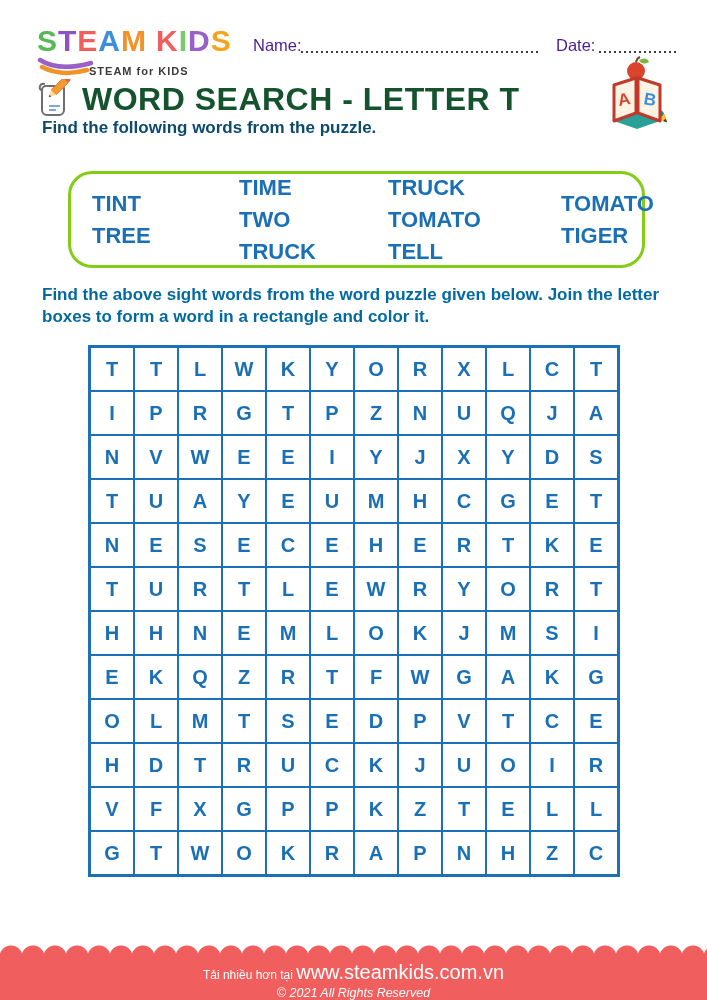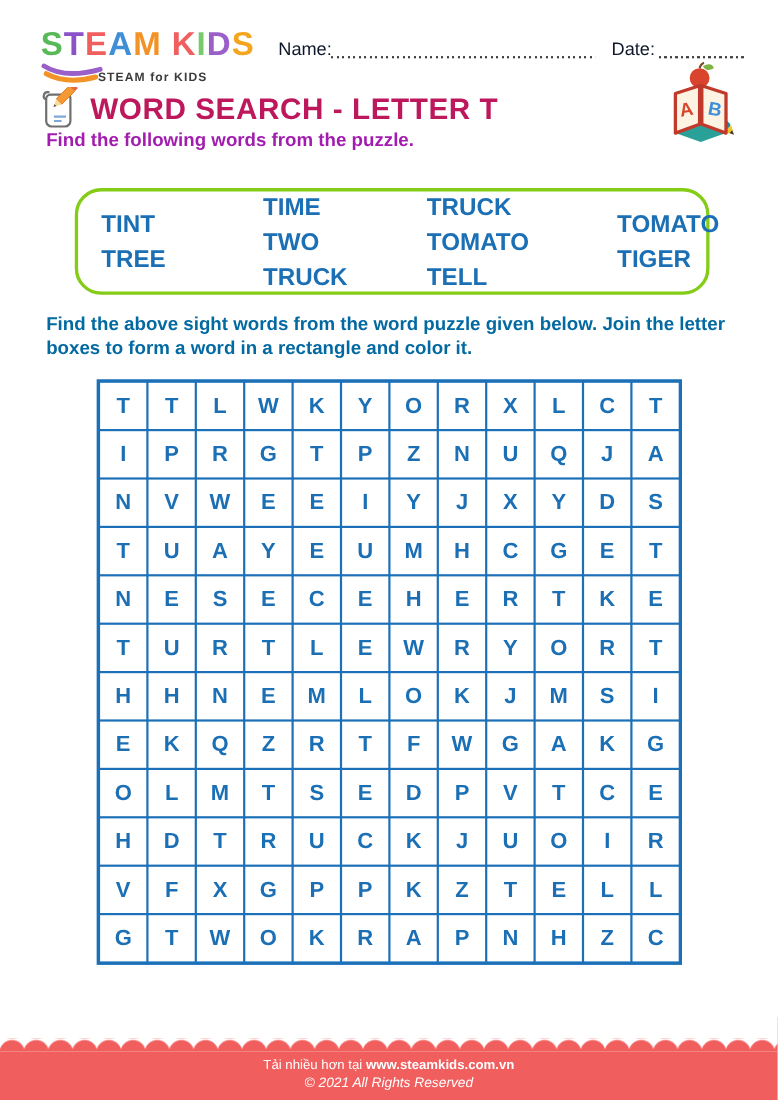--- a/index.html
+++ b/index.html
@@ -10,35 +10,35 @@
   }
 
   
   .logo { position:absolute; left:37px; top:25px; width:200px; }
   .logo-wordmark { font-size:30px; font-weight:800; letter-spacing:1px; line-height:32px; white-space:nowrap; }
   .logo-ch { display:inline-block; }
   .logo-ch.space { width:9px; }
   .logo-swoosh { position:absolute; left:0; top:32px; }
   .logo-tagline { position:absolute; left:52px; top:40px; font-size:11px; font-weight:700; color:#3b3b3b; letter-spacing:1px; white-space:nowrap; }
 
-  .name-date { position:absolute; left:253px; top:36px; width:430px; height:24px; font-size:16.5px; color:#0f172a; }
+  .name-date { position:absolute; left:253px; top:36px; width:430px; height:24px; font-size:16.5px; color:#4c1d95; }
   .nd-label { position:absolute; top:0; }
   .nd-label.name { left:0; }
   .nd-label.date { left:303px; }
   .dotline { position:absolute; top:15px; height:2px;
     background-image:repeating-linear-gradient(to right,#3c3c3c 0 2px, transparent 2px 5px); }
   .dotline.name-line { left:48px; width:240px; }
   .dotline.date-line { left:346px; width:78px; }
 
   
   .title-row { position:absolute; left:36px; top:78px; height:42px; display:flex; align-items:center; }
   .title-icon { width:38px; height:40px; margin-right:8px; }
-  .page-title { font-size:27px; font-weight:800; color:#be185d; letter-spacing:0.5px; white-space:nowrap; }
-
-  .subtitle { position:absolute; left:42px; top:118px; font-size:17px; font-weight:700; color:#a21caf; }
+  .page-title { font-size:32px; font-weight:800; color:#14532d; letter-spacing:0.5px; white-space:nowrap; }
+
+  .subtitle { position:absolute; left:42px; top:118px; font-size:17px; font-weight:700; color:#0c4a6e; }
 
   .book-icon { position:absolute; left:605px; top:55px; width:68px; height:80px; }
 
   
   .word-box {
     position:absolute; left:68px; top:171px; width:577px; height:97px;
     border:3px solid #84cc16; border-radius:24px; background:#fff;
   }
   .word-col { position:absolute; top:50%; transform:translateY(-50%); }
   .word-col-0 { left:21px; }
@@ -66,21 +66,21 @@
 
   
   .footer { position:absolute; left:0; bottom:0; width:707px; height:56px; }
   .footer-scallops {
     position:absolute; top:0; left:0; width:100%; height:12px;
     background-image:radial-gradient(circle at 11px 13px, #f15e5e 11px, rgba(241,94,94,0) 12px);
     background-size:22px 24px; background-repeat:repeat-x;
   }
   .footer-solid { position:absolute; top:12px; left:0; width:100%; height:44px; background:#f15e5e; color:#fff; text-align:center; }
   .footer-line1 { margin-top:5px; font-size:12px; }
-  .footer-url { font-size:12px; font-weight:700; cursor:pointer; }
+  .footer-url { font-size:20px; font-weight:400; cursor:pointer; }
   .footer-line2 { margin-top:2px; font-size:12.5px; font-style:italic; }
 </style>
 </head>
 <body>
 
 <div class="page">
 
   <div class="logo">
     <div class="logo-wordmark"><span class="logo-ch" style="color: rgb(88, 185, 87);">S</span><span class="logo-ch" style="color: rgb(140, 82, 199);">T</span><span class="logo-ch" style="color: rgb(241, 94, 94);">E</span><span class="logo-ch" style="color: rgb(63, 143, 216);">A</span><span class="logo-ch" style="color: rgb(242, 147, 39);">M</span><span class="logo-ch space">&nbsp;</span><span class="logo-ch" style="color: rgb(241, 94, 94);">K</span><span class="logo-ch" style="color: rgb(121, 201, 109);">I</span><span class="logo-ch" style="color: rgb(154, 95, 201);">D</span><span class="logo-ch" style="color: rgb(245, 165, 29);">S</span></div>
     <svg class="logo-swoosh" width="58" height="20" viewBox="0 0 58 20">

